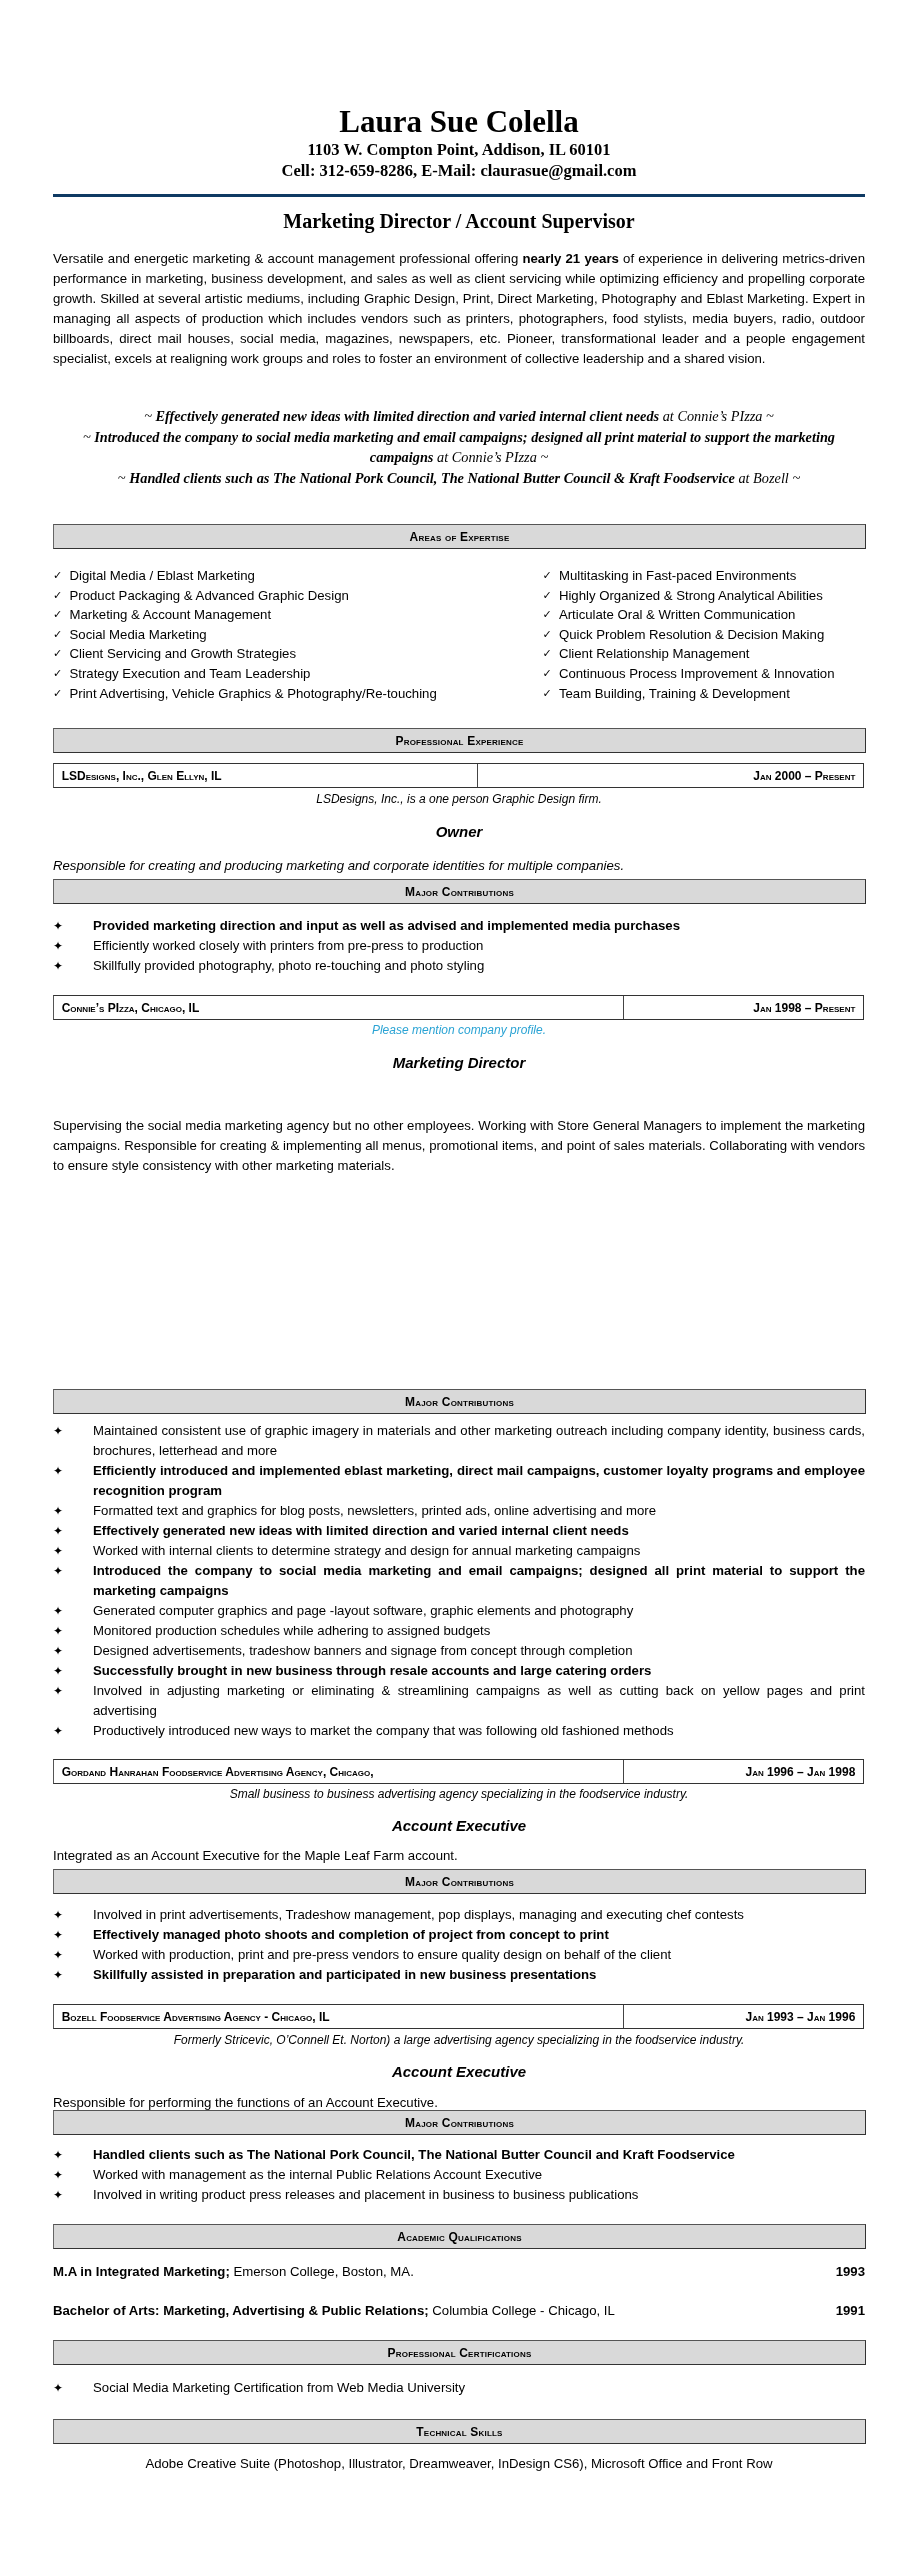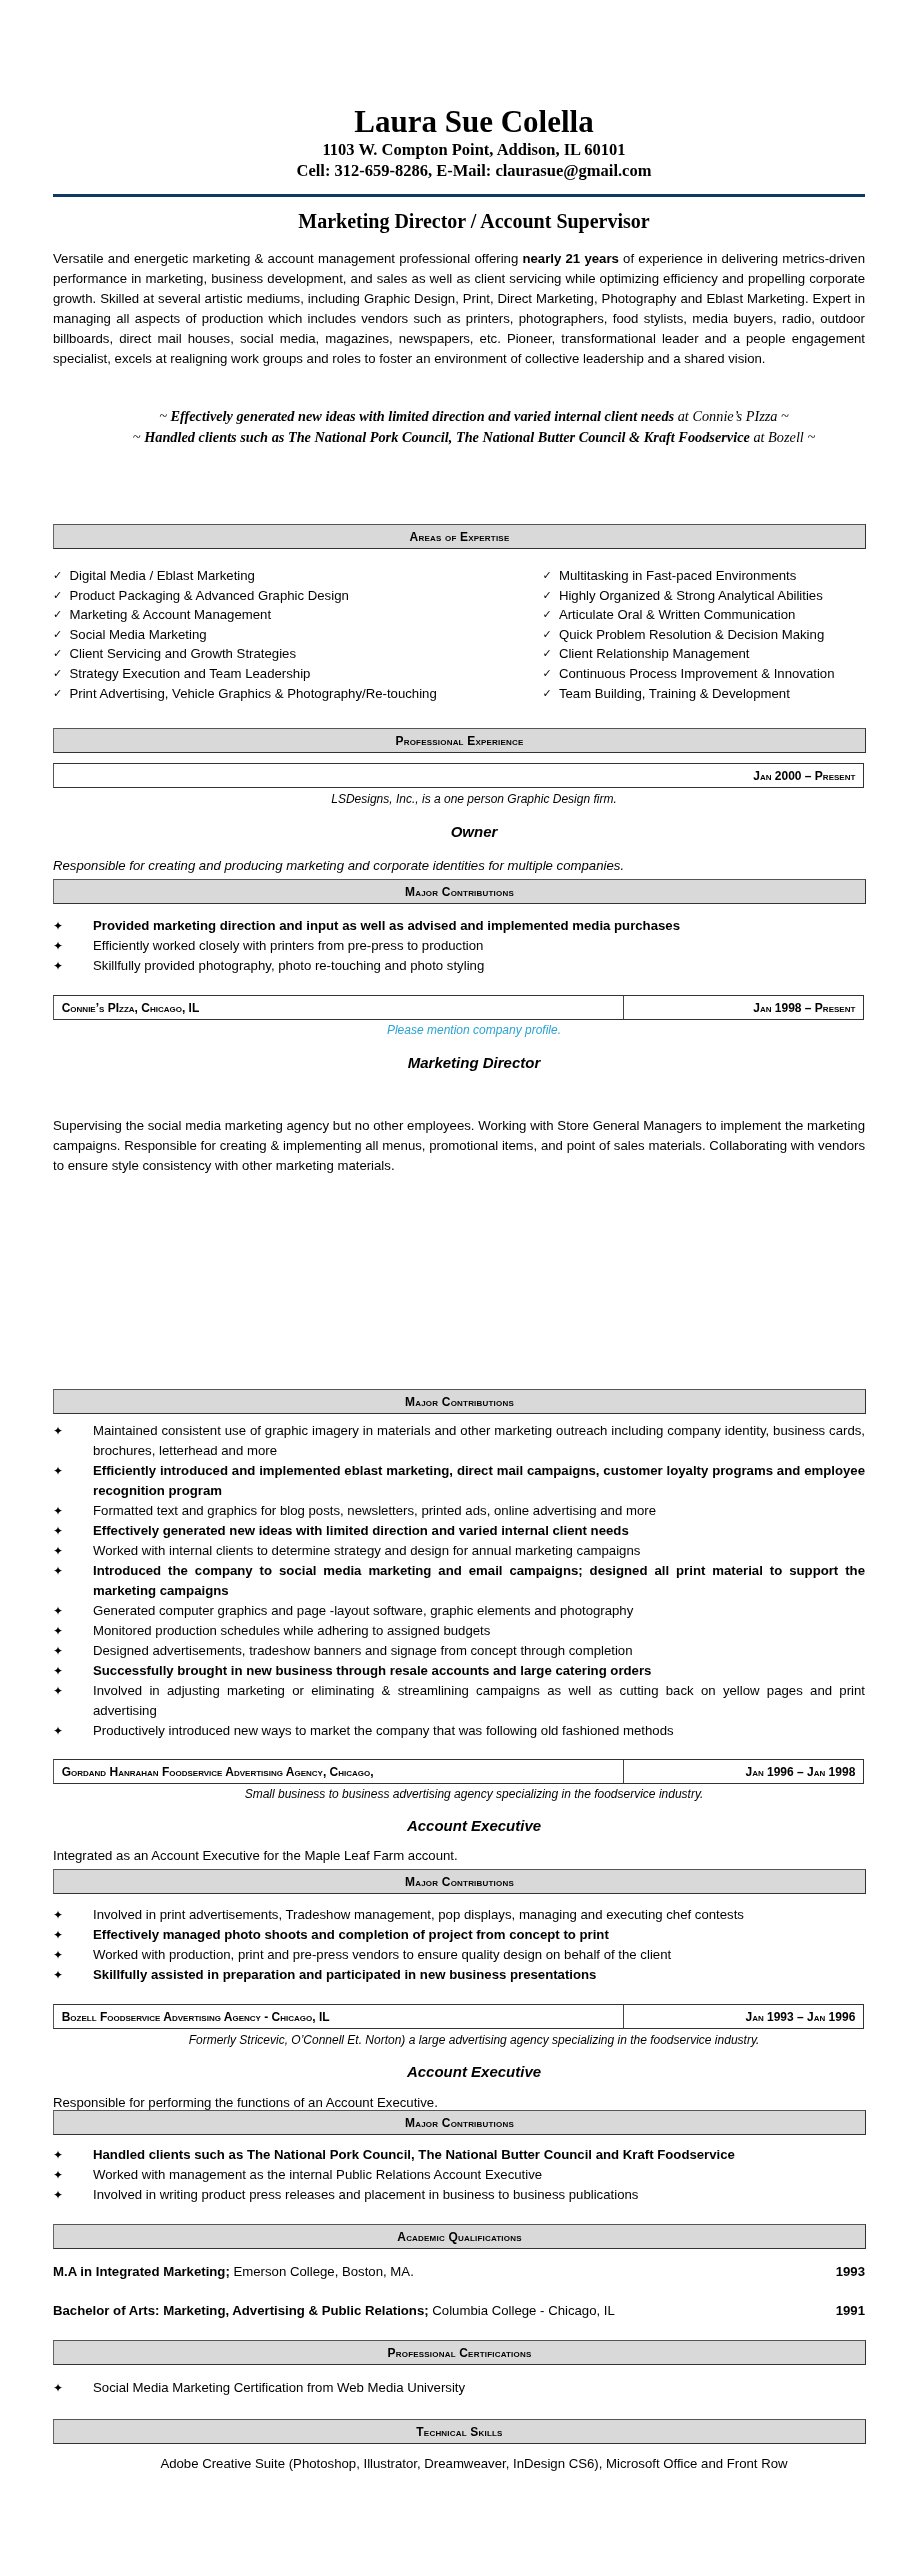--- a/index.html
+++ b/index.html
@@ -1,20 +1,20 @@
 <!DOCTYPE html>
 <html style="font-size:8.8px"><head>
 <meta charset="utf-8">
 <style>
   html, body { margin: 0; padding: 0; background: #ffffff; }
   body { width: 910px; height: 2576px; position: relative; overflow: hidden; color: #000; }
   .serif { font-family: "Liberation Serif", "DejaVu Serif", serif; }
   .sans { font-family: "Liberation Sans", "DejaVu Sans", sans-serif; }
   .abs { position: absolute; }
-  .center { left: 68px; width: 812px; text-align: center; }
+  .center { left: 53px; width: 812px; text-align: center; }
   .full { left: 53px; width: 812px; }
 
   #name { top: 104px; font-size: 31px; font-weight: bold; line-height: 35px; }
   #address, #contact { font-size: 16.5px; font-weight: bold; line-height: 21px; }
   #address { top: 139px; }
   #contact { top: 160px; }
   #rule { top: 194px; left: 53px; width: 812px; height: 3.3px; background: #0f3a63; }
   #title { top: 209px; font-size: 20px; font-weight: bold; line-height: 24px; }
 
   #summary { top: 249px; font-size: 13.2px; line-height: 20px; text-align: justify; text-align-last: left; }
@@ -61,20 +61,21 @@
 <div id="name" class="abs center serif">Laura Sue Colella</div>
 <div id="address" class="abs center serif">1103 W. Compton Point, Addison, IL 60101</div>
 <div id="contact" class="abs center serif">Cell: 312-659-8286, E-Mail: claurasue@gmail.com</div>
 <div id="rule" class="abs" style="background: rgb(15, 58, 99);"></div>
 <div id="title" class="abs center serif">Marketing Director / Account Supervisor</div>
 
 <div id="summary" class="abs full sans"><span>Versatile and energetic marketing &amp; account management professional offering </span><b>nearly 21 years</b><span> of experience in delivering metrics-driven performance in marketing, business development, and sales as well as client servicing while optimizing efficiency and propelling corporate growth. Skilled at several artistic mediums, including Graphic Design, Print, Direct Marketing, Photography and Eblast Marketing. Expert in managing all aspects of production which includes vendors such as printers, photographers, food stylists, media buyers, radio, outdoor billboards, direct mail houses, social media, magazines, newspapers, etc. Pioneer, transformational leader and a people engagement specialist, excels at realigning work groups and roles to foster an environment of collective leadership and a shared vision.</span></div>
 
 <div class="abs center serif highlights">
   <span class="hl"><span>~ </span><b>Effectively generated new ideas with limited direction and varied internal client needs</b><span class="at"> at Connie’s PIzza</span><span> ~</span></span>
+  <span class="hl"><span>~ </span><b>Introduced the company to social media marketing and email campaigns; designed all print material to support the marketing campaigns</b><span class="at"> at Connie’s PIzza</span><span> ~</span></span>
   <span class="hl"><span>~ </span><b>Handled clients such as The National Pork Council, The National Butter Council &amp; Kraft Foodservice</b><span class="at"> at Bozell</span><span> ~</span></span>
 </div>
 
 <div class="abs sect sans" style="top:524px;">Areas of Expertise</div>
 <div class="abs exp-grid sans">
   <ul class="exp-col left" id="exp-left">
       <li>
         <span class="chk">✓</span>
         <span>Digital Media / Eblast Marketing</span>
       </li>
@@ -131,20 +132,21 @@
       <li>
         <span class="chk">✓</span>
         <span>Team Building, Training &amp; Development</span>
       </li>
     </ul>
 </div>
 
 <div class="abs sect sans" style="top:728px;">Professional Experience</div>
 
 <div class="abs job-head sans" style="top:763px;">
+  <div class="company" style="width:424px;">LSDesigns, Inc., Glen Ellyn, IL</div>
   <div class="dates">Jan 2000 – Present</div>
 </div>
 <div class="abs center sans profile" style="top:791px;">LSDesigns, Inc., is a one person Graphic Design firm.</div>
 <div class="abs center sans role" style="top:822px;">Owner</div>
 <div class="abs full sans desc" style="top:856px;font-style:italic;">Responsible for creating and producing marketing and corporate identities for multiple companies.</div>
 <div class="abs sect sans" style="top:879px;">Major Contributions</div>
 <ul class="abs full sans bullets" style="top:916px;">
     <li class="bold">
       <span class="star">✦</span>
       <span class="txt">Provided marketing direction and input as well as advised and implemented media purchases</span>

